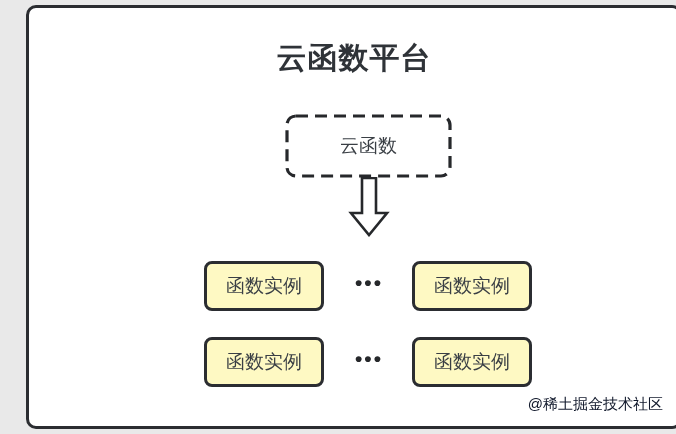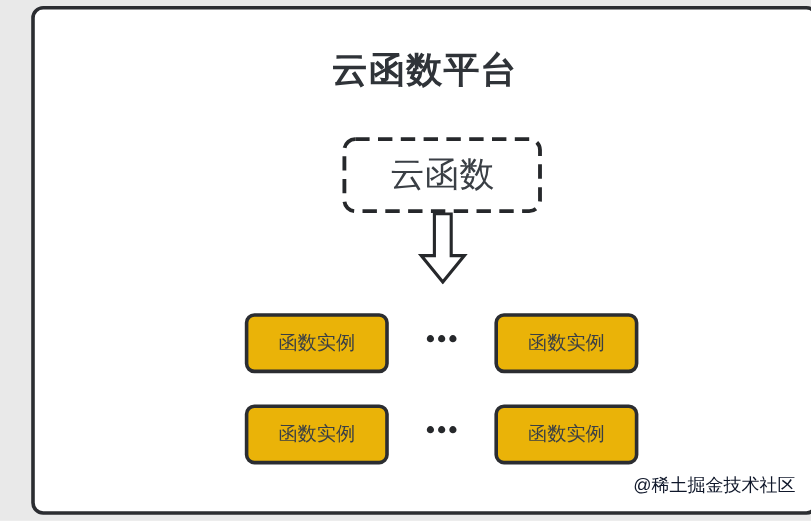--- a/index.html
+++ b/index.html
@@ -46,42 +46,42 @@
     align-items: center;
     justify-content: center;
   }
   .cloud-box svg {
     position: absolute;
     left: 0;
     top: 0;
   }
   .cloud-box .label {
     position: relative;
-    font-size: 29px;
+    font-size: 19px;
     color: #3a3f45;
   }
   .arrow {
     position: absolute;
     left: 319px;
     top: 169px;
     width: 42px;
     height: 60px;
   }
   .inst-box {
     position: absolute;
     width: 120px;
     height: 50px;
     box-sizing: border-box;
     border: 3px solid #2b2d31;
     border-radius: 8px;
-    background: #eab308;
+    background: #fef9c3;
     display: flex;
     align-items: center;
     justify-content: center;
-    font-size: 16px;
+    font-size: 19px;
     color: #3a3f45;
   }
   .box-r1c1 { left: 175px; top: 253px; }
   .box-r1c2 { left: 383px; top: 253px; }
   .box-r2c1 { left: 175px; top: 329px; }
   .box-r2c2 { left: 383px; top: 329px; }
   .dots {
     position: absolute;
     width: 44px;
     height: 50px;

